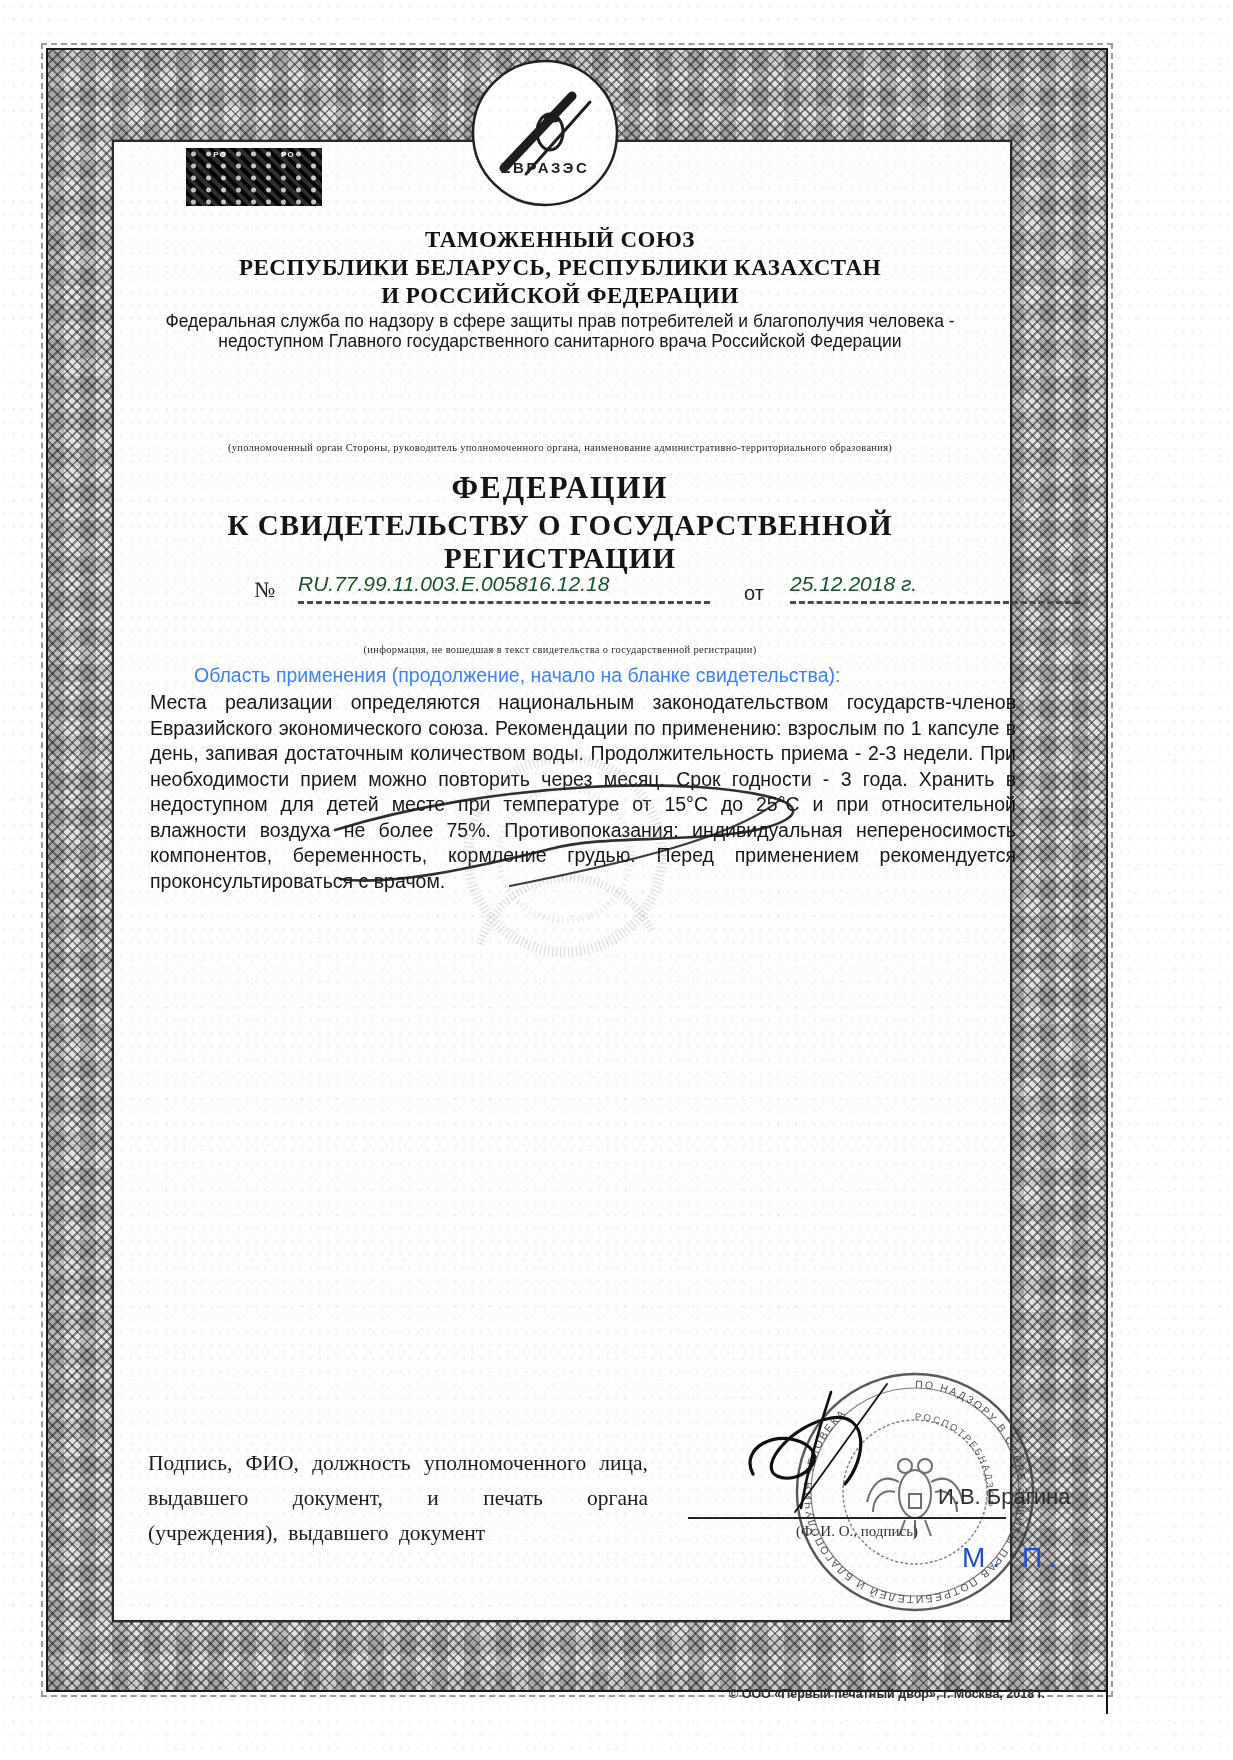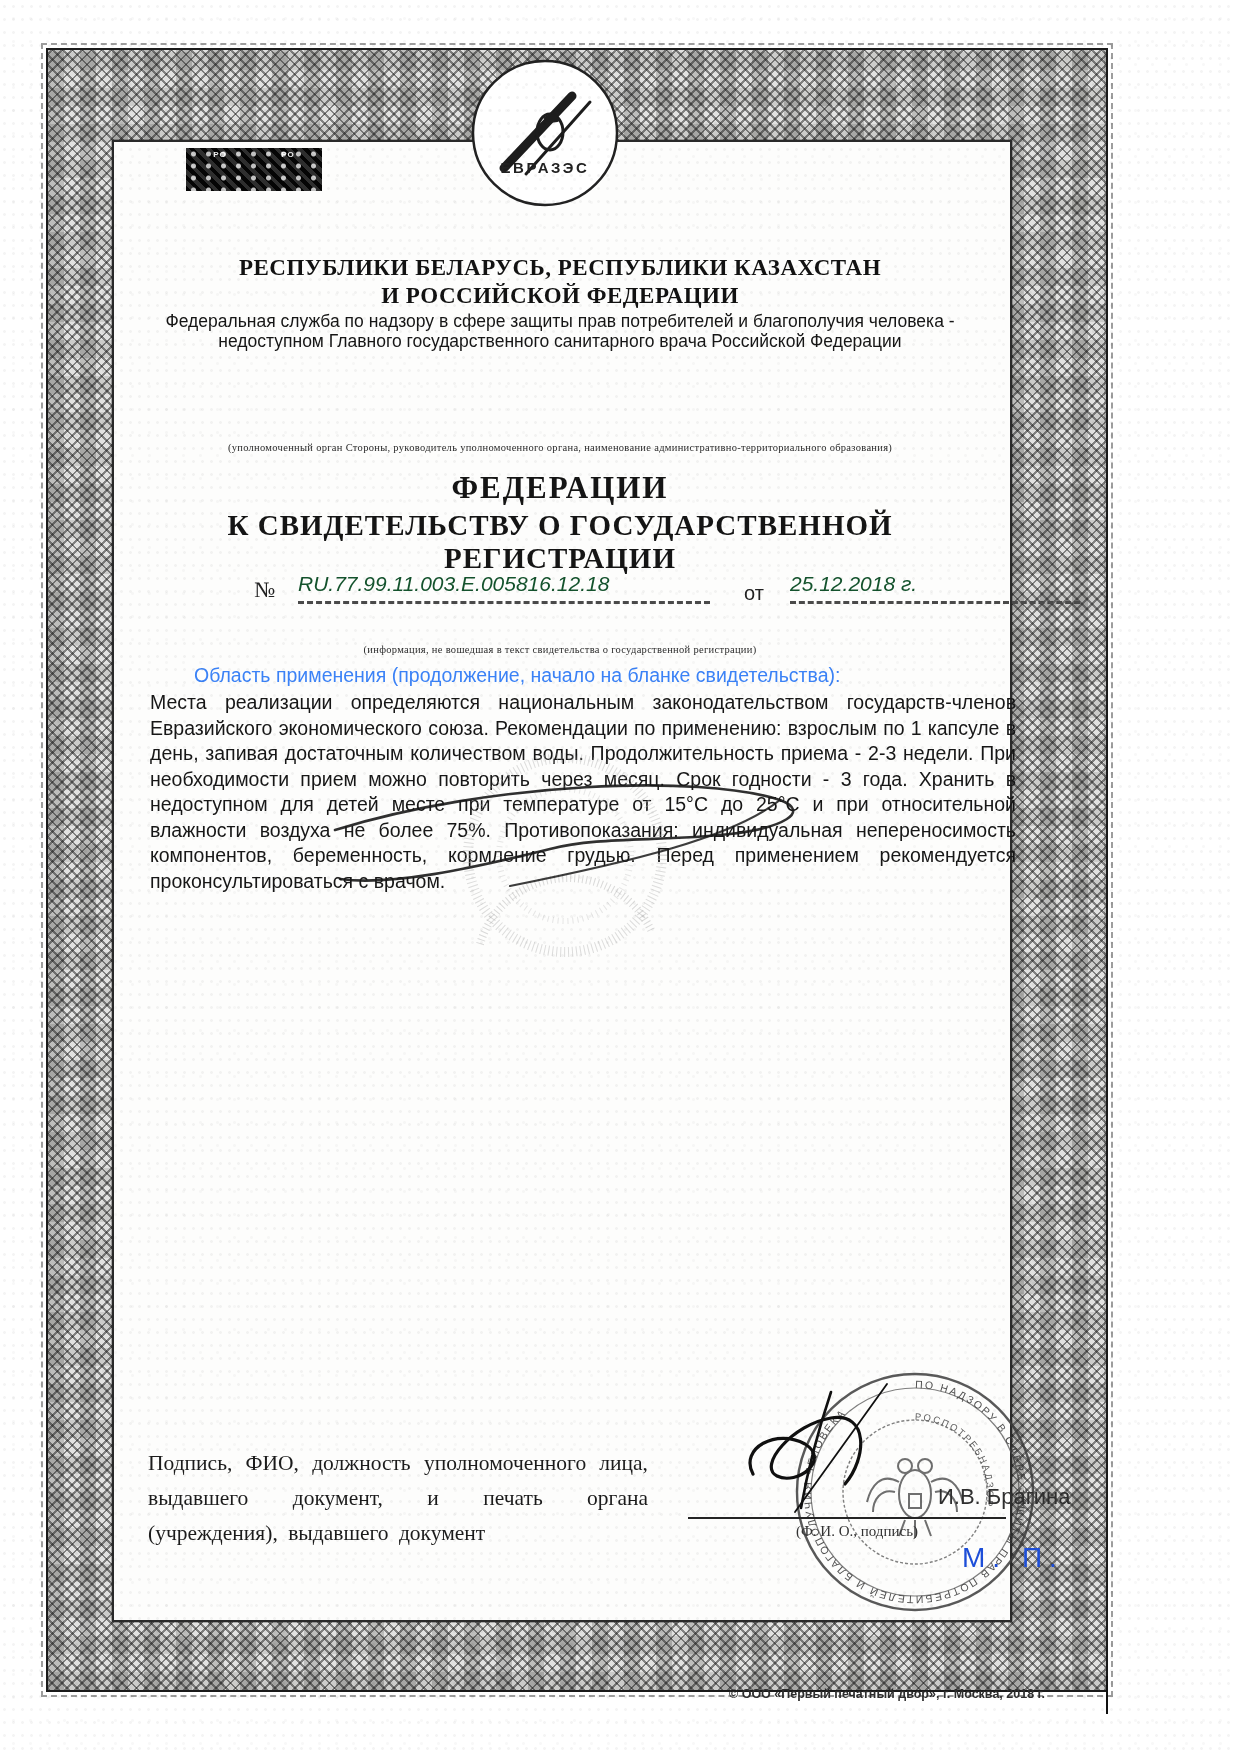--- a/index.html
+++ b/index.html
@@ -20,21 +20,21 @@
   .inner-panel{position:absolute;left:112px;top:140px;width:896px;height:1478px;
     background:#fdfdfc;border:2px solid #2a2a2a;box-shadow:0 0 0 1px rgba(0,0,0,.25);}
 
   .noise{position:absolute;inset:0;pointer-events:none;opacity:.85;
     background-image:
       radial-gradient(rgba(0,0,0,.05) 1px, transparent 1.4px),
       radial-gradient(rgba(0,0,0,.035) 1px, transparent 1.5px);
     background-size:9px 13px,17px 23px;background-position:0 0,5px 7px;}
 
   
-  .ornament{position:absolute;left:186px;top:148px;width:136px;height:43px;
+  .ornament{position:absolute;left:186px;top:148px;width:136px;height:58px;
     background:
       radial-gradient(circle, rgba(255,255,255,.75) 2px, transparent 3px) 0 0/15px 12px,
       repeating-linear-gradient(45deg,#050505 0 4px,#2e2e2e 4px 8px),#101010;
     display:flex;justify-content:space-around;align-items:flex-start;}
   .ornament span{color:rgba(255,255,255,.92);font-size:8px;font-weight:bold;letter-spacing:1px;margin-top:2px;}
 
   
   .center-col{position:absolute;left:112px;width:896px;text-align:center;}
   .hdr{font-family:"Liberation Serif",serif;font-weight:bold;color:#121212;
        font-size:23px;line-height:27px;letter-spacing:.5px;}
@@ -74,20 +74,21 @@
 
   <svg class="abs" style="left:468px;top:56px;" width="154" height="154" viewBox="0 0 154 154">
     <circle cx="77" cy="77" r="72" fill="#ffffff" stroke="#222" stroke-width="2.5"></circle>
     <path d="M 36,112 L 104,40" stroke="#1d1d1d" stroke-width="9" stroke-linecap="round" fill="none"></path>
     <path d="M 58,118 L 122,46" stroke="#1d1d1d" stroke-width="3" stroke-linecap="round" fill="none"></path>
     <ellipse cx="82" cy="76" rx="13" ry="18" fill="none" stroke="#1d1d1d" stroke-width="3"></ellipse>
     <path d="M 75,62 q 10,-8 18,2 q -8,6 -18,-2" fill="#1d1d1d"></path>
     <text x="77" y="117" text-anchor="middle" font-family="Liberation Sans, sans-serif" font-size="15" font-weight="bold" letter-spacing="2.5" fill="#222">ЕВРАЗЭС</text>
   </svg>
 
+  <div class="center-col hdr" style="top:226px;">ТАМОЖЕННЫЙ СОЮЗ</div>
   <div class="center-col hdr" style="top:254px;">РЕСПУБЛИКИ БЕЛАРУСЬ, РЕСПУБЛИКИ КАЗАХСТАН</div>
   <div class="center-col hdr" style="top:282px;">И РОССИЙСКОЙ ФЕДЕРАЦИИ</div>
 
   <div class="center-col agency" style="top:311px;">Федеральная служба по надзору в сфере защиты прав потребителей и благополучия человека -</div>
   <div class="center-col agency" style="top:331px;">недоступном Главного государственного санитарного врача Российской Федерации</div>
 
   <div class="center-col tiny-caption" style="top:442px;">(уполномоченный орган Стороны, руководитель уполномоченного органа, наименование административно-территориального образования)</div>
 
   <div class="center-col big-title1" style="top:470px;">ФЕДЕРАЦИИ</div>
   <div class="center-col big-title2" style="top:509px;">К СВИДЕТЕЛЬСТВУ О ГОСУДАРСТВЕННОЙ РЕГИСТРАЦИИ</div>

